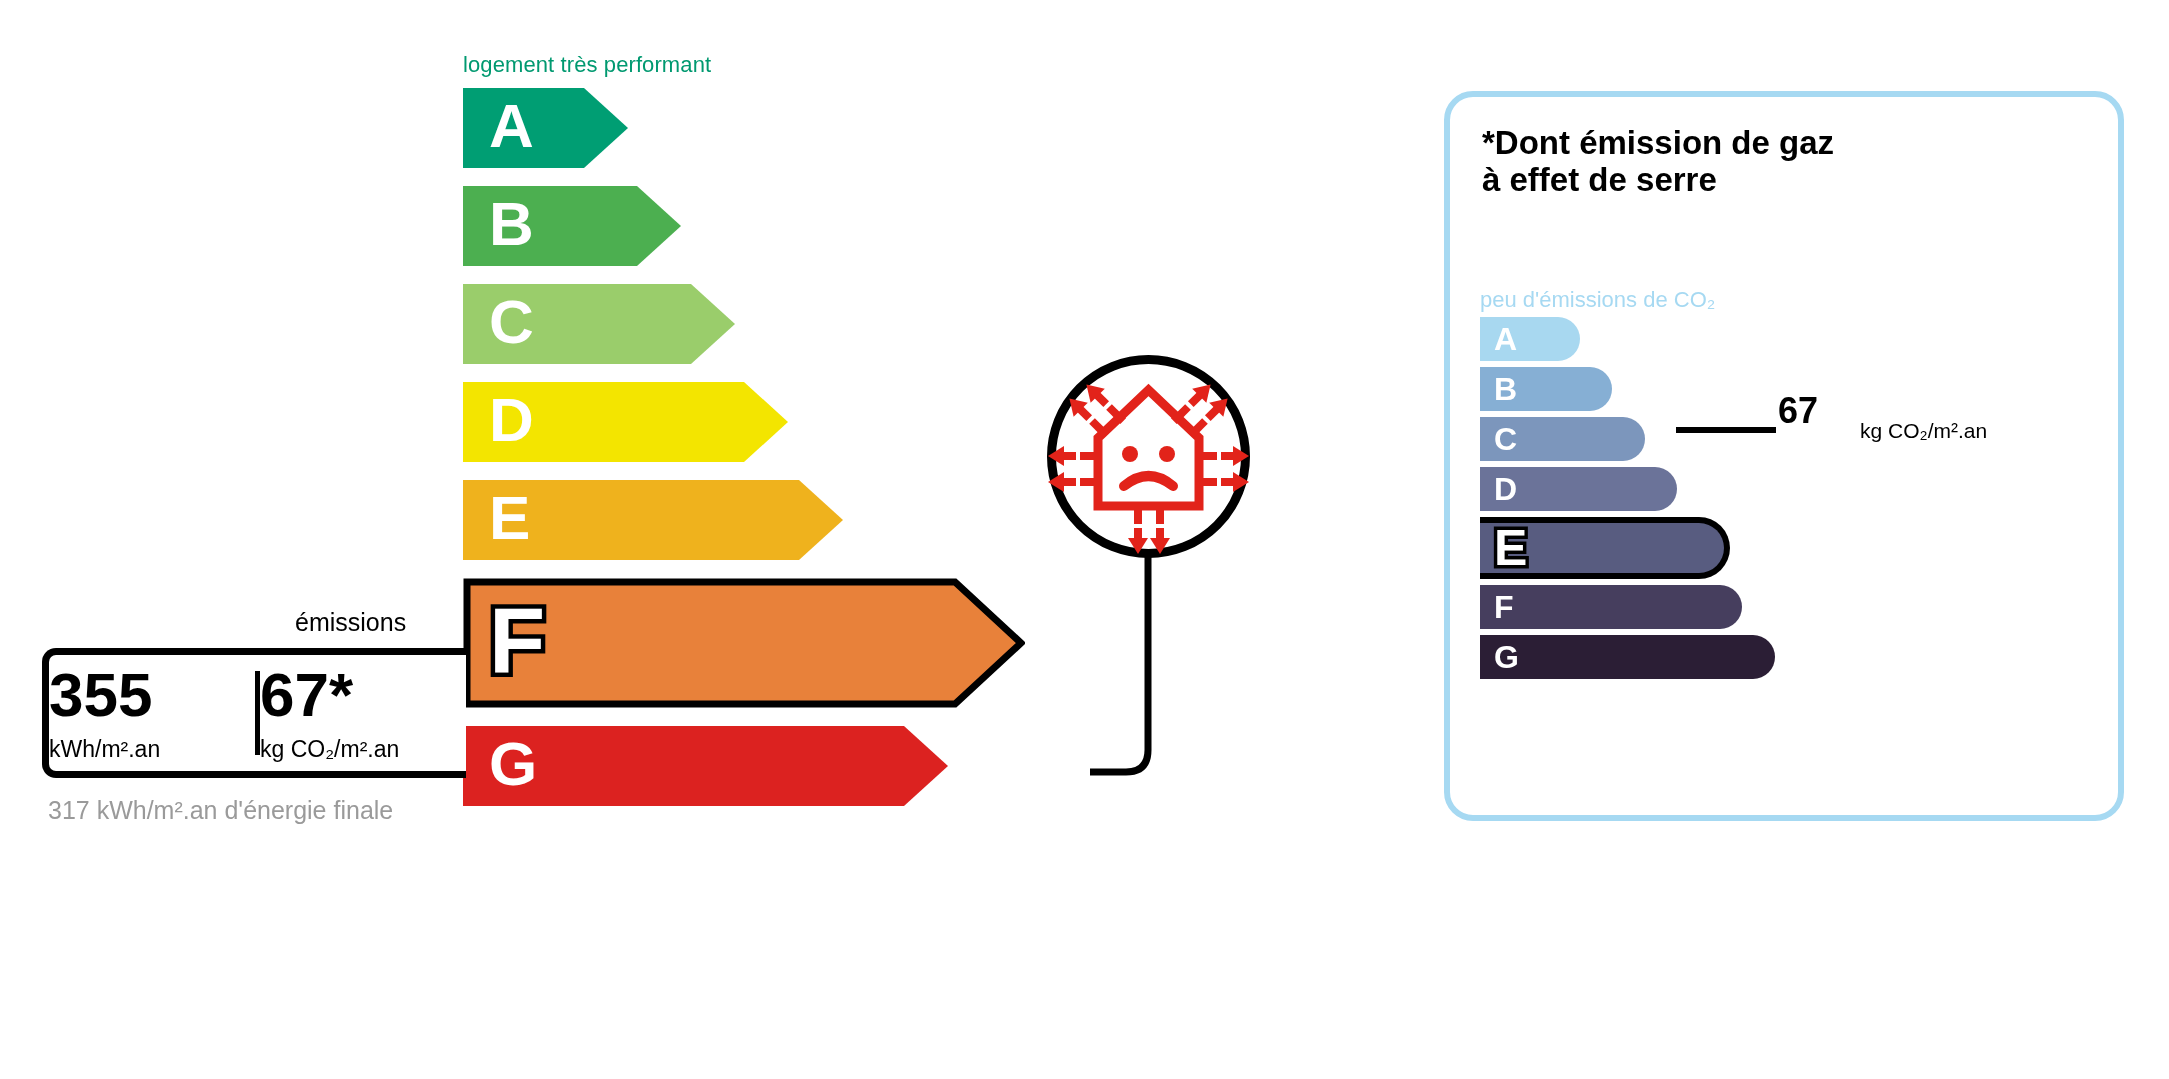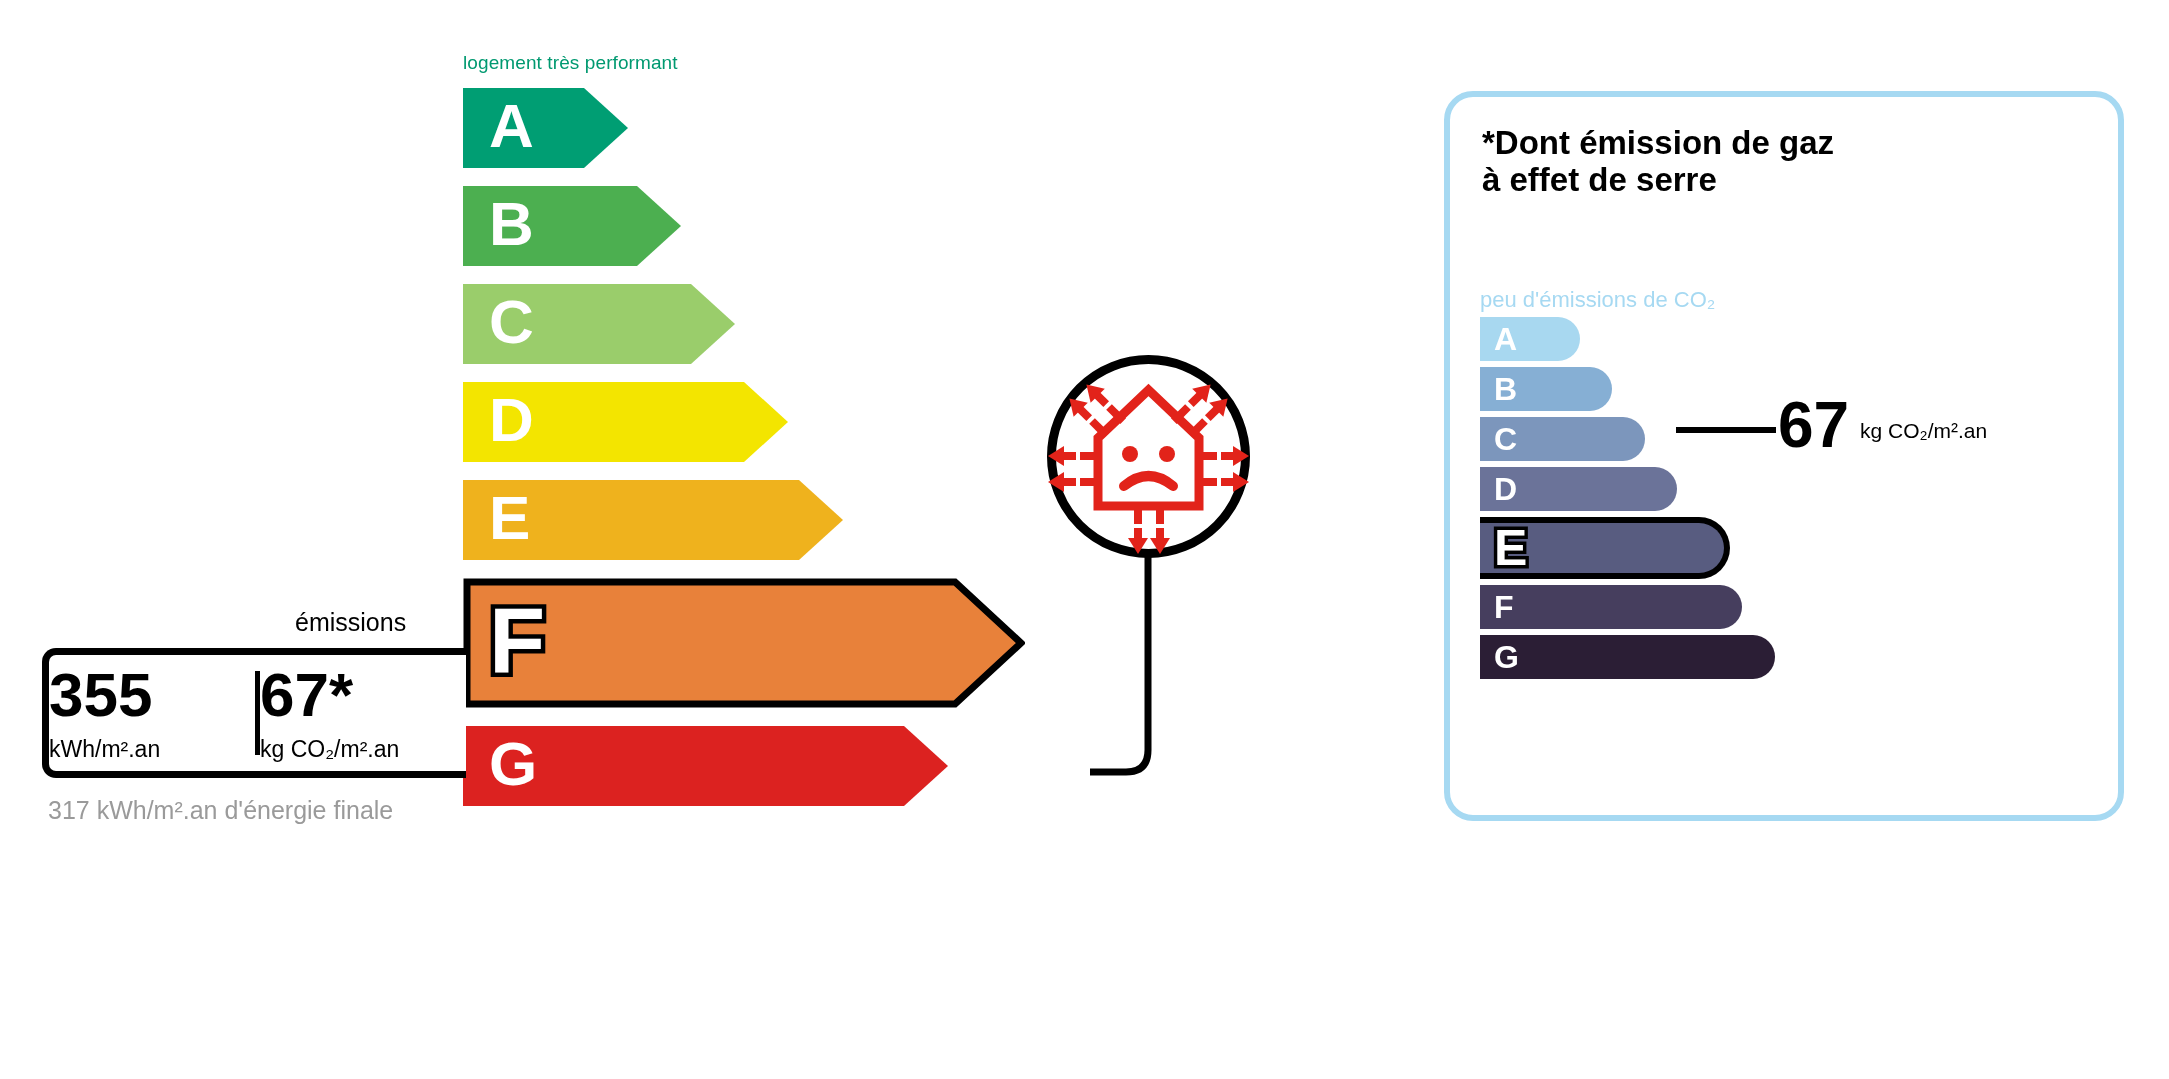--- a/index.html
+++ b/index.html
@@ -8,21 +8,21 @@
     font-family:"Liberation Sans","DejaVu Sans",sans-serif;
     -webkit-font-smoothing:antialiased;
   }
   .dpe-root{position:absolute;inset:0;}
 
   
   .energy-panel{position:absolute;left:0;top:0;width:1320px;height:1079px;}
 
   .top-caption{
     position:absolute;left:463px;top:52px;
-    font-size:19px;color:#009970;white-space:nowrap;letter-spacing:.1px;
+    font-size:22px;color:#009970;white-space:nowrap;letter-spacing:.1px;
   }
   .bottom-caption{
     position:absolute;left:463px;top:958px;
     font-size:26px;color:#e2231a;white-space:nowrap;letter-spacing:.1px;
   }
 
   .bands{position:absolute;left:463px;top:88px;}
   .band{
     position:relative;margin-bottom:18px;height:80px;
     display:flex;align-items:center;
@@ -110,21 +110,21 @@
   .ges-row-current .ges-bar{
     border:6px solid #000;border-left:none;border-radius:0 34px 34px 0;box-sizing:border-box;
   }
   .ges-row-current .ges-letter{
     font-size:50px;line-height:62px;margin-left:14px;
     color:#fff;-webkit-text-stroke:7px #000;paint-order:stroke fill;
   }
   .ges-leader{position:absolute;left:226px;top:330px;width:100px;height:6px;background:#000;}
   .ges-value{
     position:absolute;left:328px;top:296px;
-    font-size:64px;font-weight:bold;color:#000;line-height:1;
+    font-size:36px;font-weight:bold;color:#000;line-height:1;
   }
   .ges-value-unit{
     position:absolute;left:410px;top:322px;
     font-size:21px;color:#000;
   }
   .ges-footer{
     position:absolute;left:30px;top:560px;
     font-size:25px;color:#000;line-height:1.18;white-space:pre-line;
   }
 </style>

